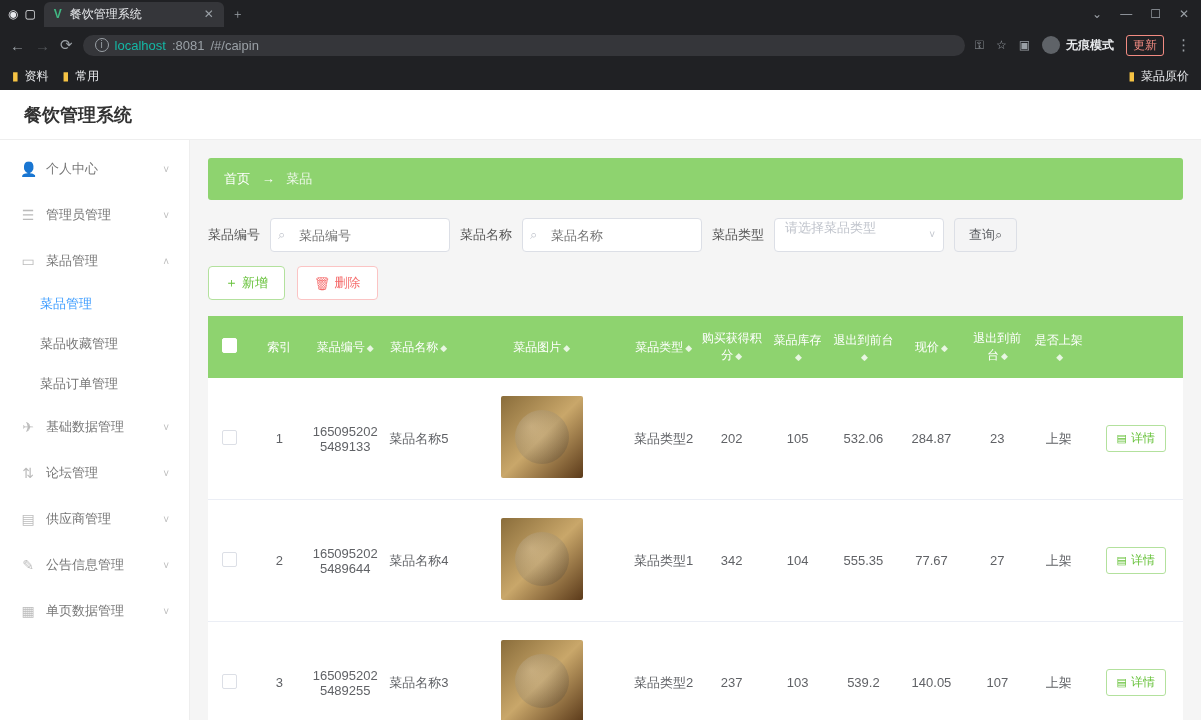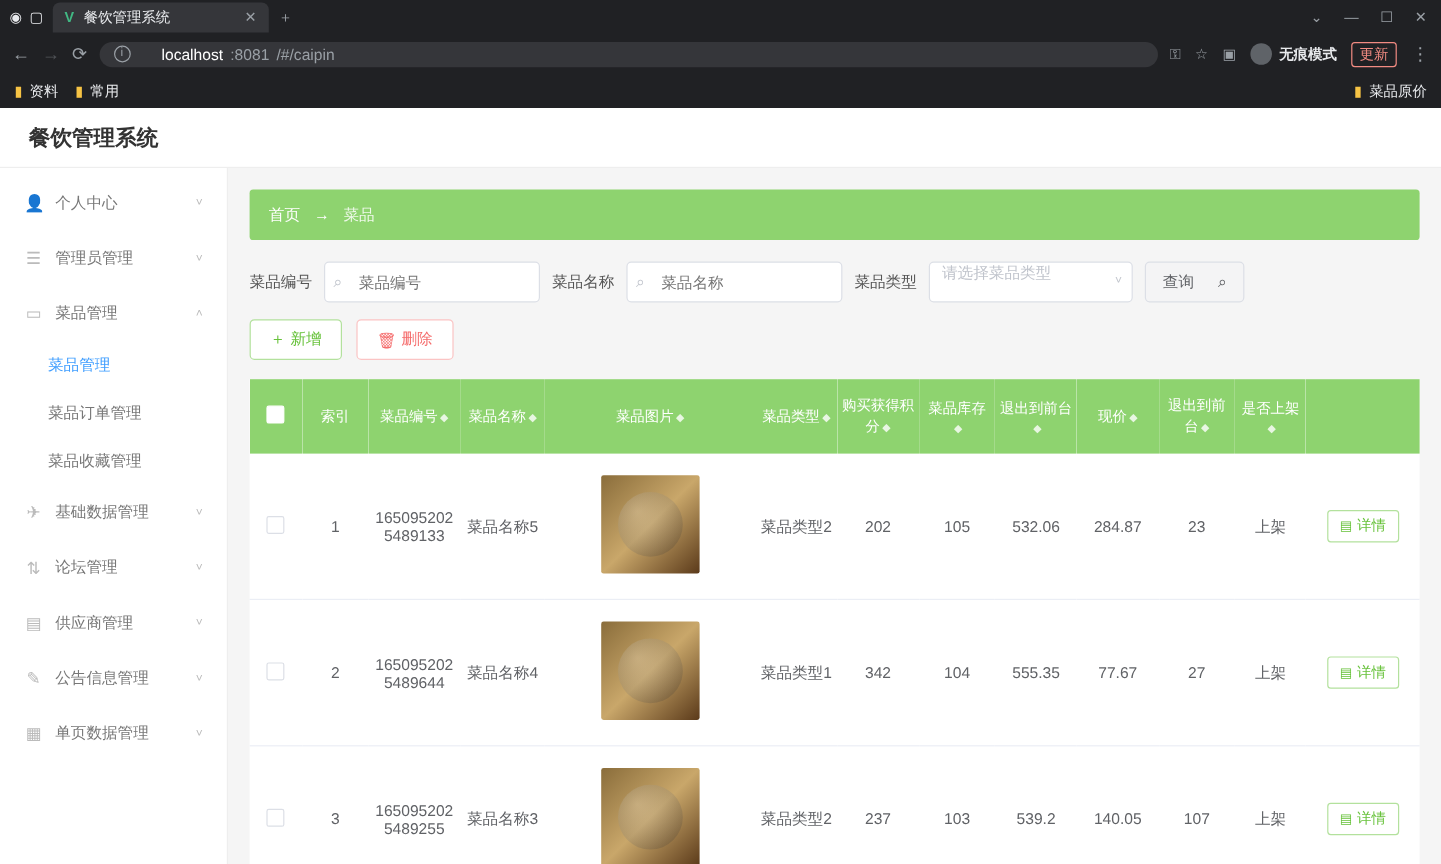--- a/index.html
+++ b/index.html
@@ -12,21 +12,21 @@
 .tab { display:flex; align-items:center; gap:8px; background:#35363a; padding:4px 10px; border-radius:6px 6px 0 0; min-width:180px;}
 .tab .vlogo { color:#41b883; font-weight:bold; }
 .tab .close { color:#9aa0a6; cursor:pointer; }
 .newtab { color:#9aa0a6; padding:0 8px; cursor:pointer; }
 .sysbtns { margin-left:auto; display:flex; gap:18px; padding-right:12px; color:#9aa0a6;}
 .sysbtns span { cursor:pointer; }
 .addrbar { display:flex; align-items:center; height:34px; gap:10px; padding:0 10px; }
 .nav-ico { color:#9aa0a6; font-size:15px; cursor:pointer; }
 .url { display:flex; align-items:center; gap:6px; background:#35363a; border-radius:14px; padding:3px 12px; flex:1; font-size:13px; color:#9aa0a6;}
 .url .info { display:inline-block; width:14px; height:14px; border:1px solid #9aa0a6; border-radius:50%; text-align:center; line-height:12px; font-size:10px;}
-.url .host { color:#ffffff;margin-left:20px; }
+.url .host { color:#14b8a6; }
 .addr-right { display:flex; align-items:center; gap:12px; color:#e8eaed; font-size:12px;}
 .key-ico { color:#9aa0a6;}
 .incog { display:flex; align-items:center; gap:6px;font-weight:bold;}
 .incog .gl { width:18px; height:18px; background:#5f6368; border-radius:50%;}
 .upd { border:1px solid #f28b82; color:#f28b82; padding:1px 6px; border-radius:3px; cursor:pointer;}
 .bmbar { display:flex; align-items:center; height:28px; gap:14px; padding:0 12px; font-size:12px; color:#e8eaed;}
 .bm { display:flex; align-items:center; gap:6px; cursor:pointer;}
 .bm .f { color:#f6c344;}
 .bmbar .sp { flex:1; }
 
@@ -52,21 +52,21 @@
 .crumb .sep { color:#fff; margin:0 8px;}
 .crumb .cur { color:rgba(255,255,255,0.85);}
 
 .filters { display:flex; align-items:center; gap:10px; font-size:13px; color:#555; margin-bottom:14px;}
 .filters label { white-space:nowrap;}
 .inp { position:relative;}
 .inp input { height:34px; width:180px; border:1px solid #dcdfe6; border-radius:4px; padding:0 10px 0 28px; font-size:13px; color:#606266; outline:none;}
 .inp .si { position:absolute; left:8px; top:9px; color:#c0c4cc; font-size:13px;}
 .sel { height:34px; width:170px; border:1px solid #dcdfe6; border-radius:4px; padding:0 26px 0 10px; font-size:13px; color:#c0c4cc; position:relative; background:#fff; cursor:pointer;}
 .sel .dd { position:absolute; right:8px; top:10px; color:#c0c4cc; font-size:10px;}
-.qbtn { height:34px; padding:0 14px; background:#f4f4f5; border:1px solid #dcdfe6; border-radius:4px; color:#606266; font-size:13px; cursor:pointer; display:flex; align-items:center; gap:20px;}
+.qbtn { height:34px; padding:0 14px; background:#f4f4f5; border:1px solid #dcdfe6; border-radius:4px; color:#606266; font-size:13px; cursor:pointer; display:flex; align-items:center; gap:0;}
 
 .actions { display:flex; gap:12px; margin-bottom:16px;}
 .obtn { height:34px; padding:0 16px; border-radius:4px; background:#fff; font-size:13px; cursor:pointer; display:flex; align-items:center; gap:4px;}
 .obtn.add { border:1px solid #b3e19d; color:#67c23a;}
 .obtn.del { border:1px solid #fbc4c4; color:#f56c6c;}
 
 .tbl { width:100%; border-collapse:collapse; background:#fff; font-size:13px; color:#606266; table-layout:fixed;}
 .tbl th { background:#8ed36f; color:#fff; font-weight:normal; padding:14px 4px; font-size:12px; text-align:center; position:relative;}
 .tbl th .srt { font-size:9px; margin-left:2px; opacity:.8;}
 .tbl td { padding:18px 4px; text-align:center; border-bottom:1px solid #ebeef5; word-break:break-all;}
@@ -158,24 +158,24 @@
       <div class="menu-item">
           <span class="ico">▭</span>
           <span>菜品管理</span>
           <span class="arr">˄</span>
         </div>
       <div class="submenu">
         <div class="sub-item active">
             <span>菜品管理</span>
           </div>
         <div class="sub-item">
-            <span>菜品订单管理</span>
+            <span>菜品收藏管理</span>
           </div>
         <div class="sub-item">
-            <span>菜品收藏管理</span>
+            <span>菜品订单管理</span>
           </div>
       </div>
       <div class="menu-item">
           <span class="ico">✈</span>
           <span>基础数据管理</span>
           <span class="arr">˅</span>
         </div>
       <div class="menu-item">
           <span class="ico">⇅</span>
           <span>论坛管理</span>

